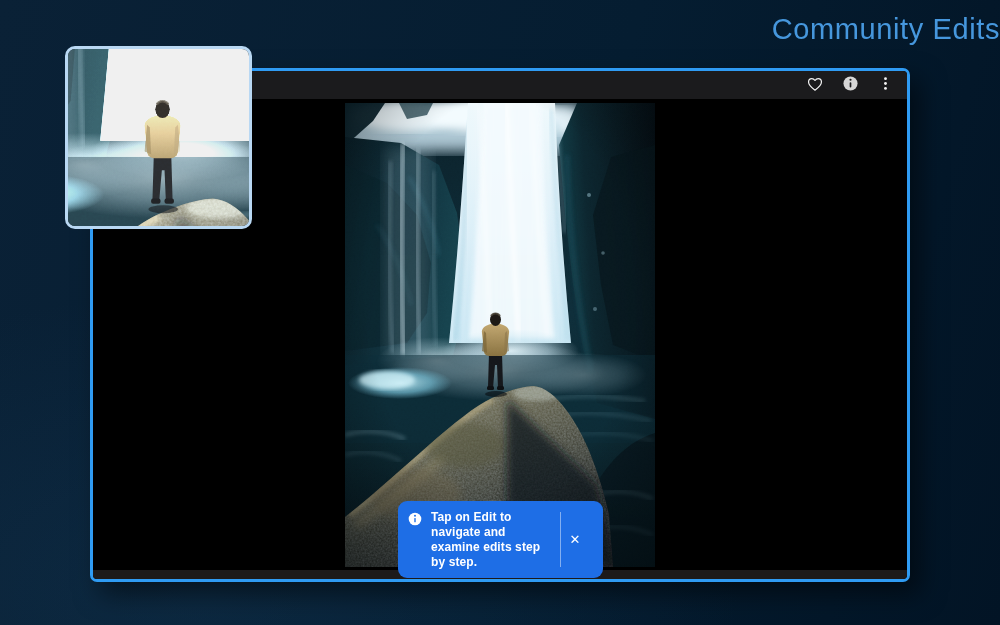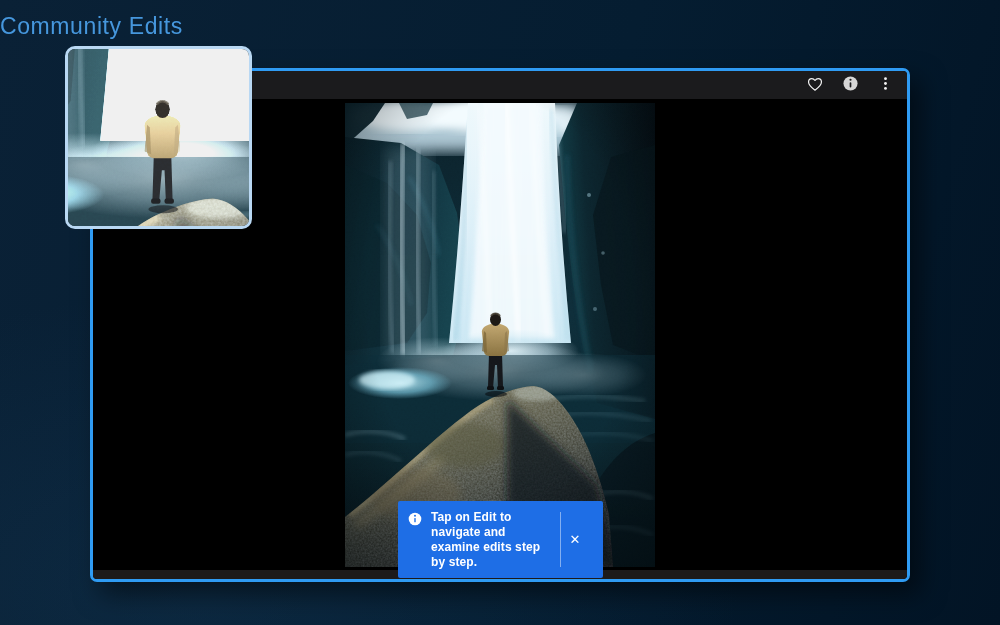--- a/index.html
+++ b/index.html
@@ -8,21 +8,21 @@
 
   .stage {
     position:relative; width:1000px; height:625px;
     background:
       radial-gradient(90% 80% at 20% 95%, rgba(24,64,96,.30), rgba(0,0,0,0) 60%),
       linear-gradient(105deg, var(--bg-left,#0a2136) 0%, #051d31 55%, var(--bg-right,#021425) 100%);
   }
 
   .app-title {
     position:absolute; top:13px; left:0; right:0;
-    text-align:left; font-size:23px; font-weight:300; letter-spacing:.6px;
+    text-align:right; font-size:29px; font-weight:300; letter-spacing:.6px;
     color:var(--title-color,#4697dd);
   }
 
   .panel {
     position:absolute; left:90px; top:68px; width:820px; height:514px;
     border:3px solid var(--panel-border,#2f9bf3); border-radius:7px;
     background:var(--canvas-bg,#000);
     box-shadow:10px 12px 26px rgba(0,0,0,.5);
     display:flex; flex-direction:column; overflow:hidden;
   }
@@ -44,21 +44,21 @@
     border:3px solid var(--thumb-border,#b9d8f3); border-radius:10px;
     overflow:hidden; background:#10222b; cursor:pointer; padding:0;
   }
   .thumb svg {
     width:100%; height:100%; display:block;
     filter:brightness(1.5) contrast(.88) saturate(.72);
   }
 
   .tooltip {
     position:absolute; left:398px; top:501px; width:205px; min-height:58px;
-    background:var(--tooltip-bg,#1e6ee6); border-radius:2px;
+    background:var(--tooltip-bg,#1e6ee6); border-radius:9px;
     display:flex; align-items:stretch; padding:8px 14px 8px 10px; color:#fff;
   }
   .tt-icon { flex:0 0 14px; height:14px; margin-top:3px; }
   .tt-text {
     flex:0 0 138px; padding:1px 4px 0 9px;
     font-size:12px; line-height:15px; font-weight:bold; letter-spacing:.1px;
   }
   .tt-divider { flex:0 0 1px; background:rgba(255,255,255,.45); margin:3px 0; }
   .tt-close {
     flex:1; border:none; background:none; color:#fff; cursor:pointer;

